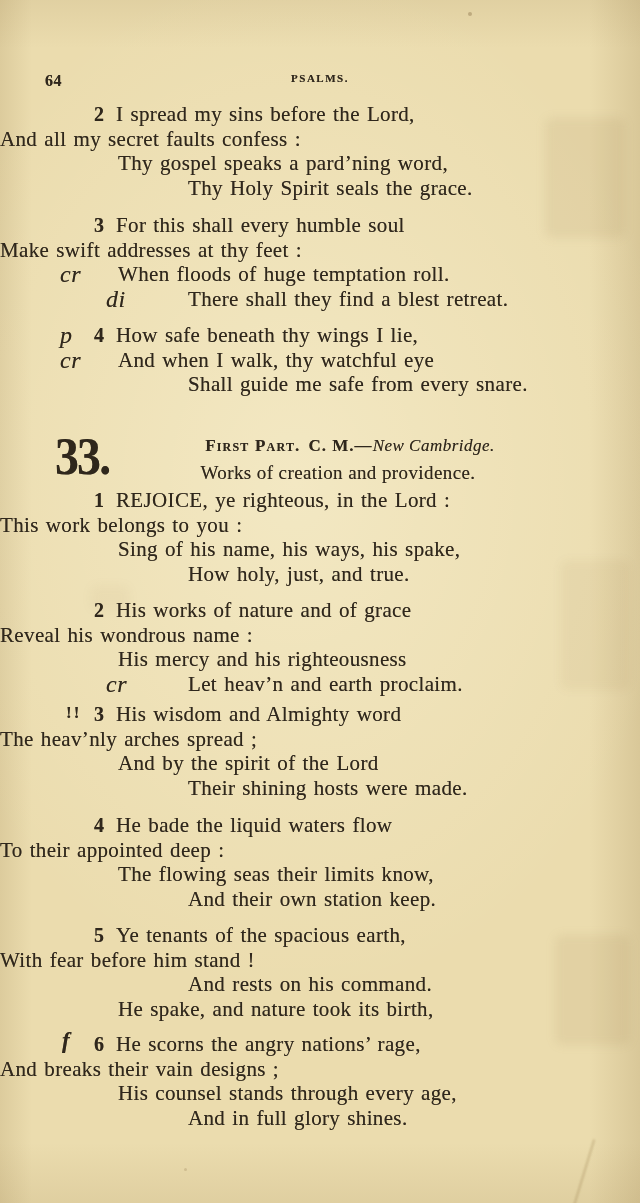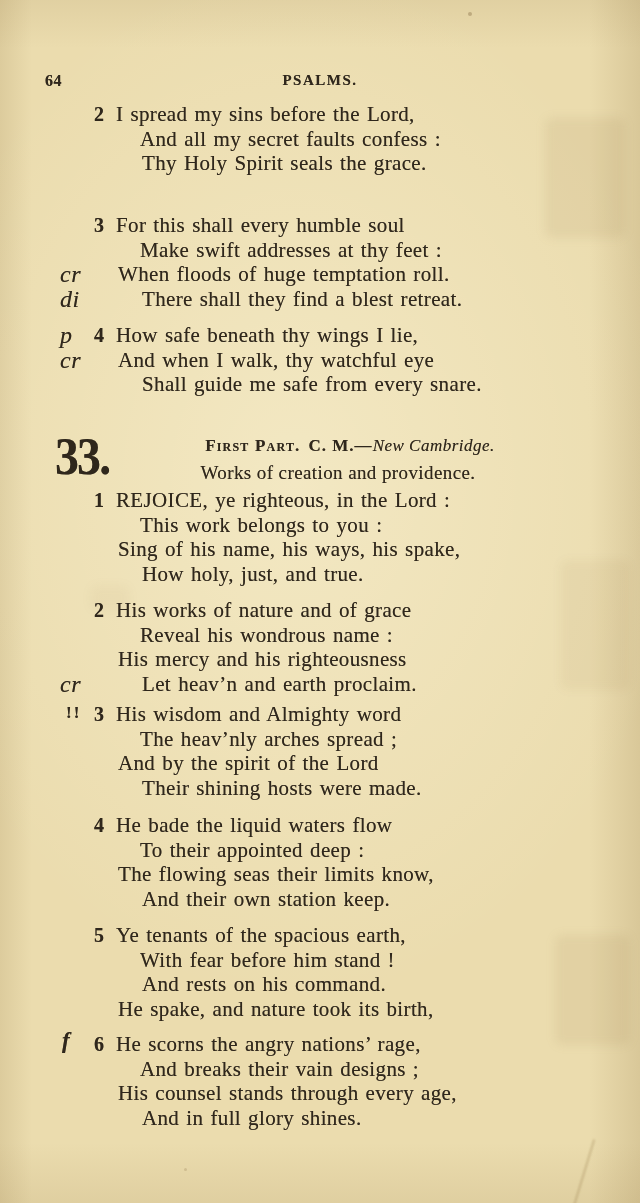--- a/index.html
+++ b/index.html
@@ -9,28 +9,28 @@
     background:
       radial-gradient(ellipse 85% 60% at 46% 40%, rgba(255,250,226,0.40), rgba(255,250,226,0) 72%),
       linear-gradient(to right, rgba(122,92,40,0.13), rgba(122,92,40,0) 5%, rgba(122,92,40,0) 92%, rgba(122,92,40,0.16)),
       linear-gradient(to bottom, rgba(122,92,40,0.09), rgba(122,92,40,0) 4%, rgba(122,92,40,0) 95%, rgba(122,92,40,0.10)),
       #ebdcae;
     color:#2f271c;
   }
   .ink{color:#2f271c; text-shadow:0 0 0.6px rgba(47,39,28,0.55);}
   
   .pagenum{position:absolute;left:45px;top:72px;font-size:16px;font-weight:bold;letter-spacing:0.5px;}
-  .runtitle{position:absolute;left:0;top:72px;width:640px;text-align:center;font-size:15px;font-weight:bold;letter-spacing:1.5px;}
+  .runtitle{position:absolute;left:0;top:72px;width:640px;text-align:center;font-size:11px;font-weight:bold;letter-spacing:1.5px;}
   
   .verse{position:absolute;left:0;width:640px;}
   .line{position:relative;line-height:24.7px;font-size:21px;letter-spacing:0.35px;word-spacing:1.5px;white-space:nowrap;}
   .line.a{padding-left:116px;}
-  .line.b{padding-left:140px;}
+  .line.b{}
   .line.c{padding-left:118px;}
-  .line.d{padding-left:142px;}
+  .line.d{padding-left:142px;margin-left:46px;}
   .vnum{position:absolute;left:94px;top:0;font-weight:bold;font-size:20px;}
   .mark{position:absolute;left:60px;top:0;font-style:italic;font-size:24px;letter-spacing:0.5px;}
   .mark.upright{font-style:normal;font-weight:bold;font-size:17px;letter-spacing:2px;left:66px;top:-1px;}
   .mark.fmark{font-weight:bold;font-size:23px;left:62px;top:-3px;}
   .tight{word-spacing:-2.5px;letter-spacing:0.1px;}
   
   .hymn-number{position:absolute;left:55px;top:431px;font-size:52px;font-weight:bold;letter-spacing:-2px;transform:scaleX(0.92);transform-origin:left top;line-height:1;}
   .hymn-title{position:absolute;left:120px;top:436px;width:460px;text-align:center;font-size:17px;}
   .hymn-part{font-variant:small-caps;letter-spacing:1.2px;font-weight:bold;}
   .hymn-meter{letter-spacing:1px;font-weight:bold;margin-left:8px;}
@@ -57,20 +57,21 @@
 <div class="crease"></div>
 <div class="speck s1"></div>
 <div class="speck s2"></div>
 
 <div class="pagenum ink">64</div>
 <div class="runtitle ink">PSALMS.</div>
 
 <div class="verse ink" style="top:102px">
   <div class="line a"><span class="vnum">2</span><span class="txt">I spread my sins before the Lord,</span></div>
   <div class="line b"><span class="txt">And all my secret faults confess :</span></div>
+  <div class="line c"><span class="txt">Thy gospel speaks a pard’ning word,</span></div>
   <div class="line d"><span class="txt">Thy Holy Spirit seals the grace.</span></div>
 </div>
 
 <div class="verse ink" style="top:213px">
   <div class="line a"><span class="vnum">3</span><span class="txt">For this shall every humble soul</span></div>
   <div class="line b"><span class="txt">Make swift addresses at thy feet :</span></div>
   <div class="line c"><span class="mark">cr</span><span class="txt">When floods of huge temptation roll.</span></div>
   <div class="line d"><span class="mark">di</span><span class="txt">There shall they find a blest retreat.</span></div>
 </div>
 

